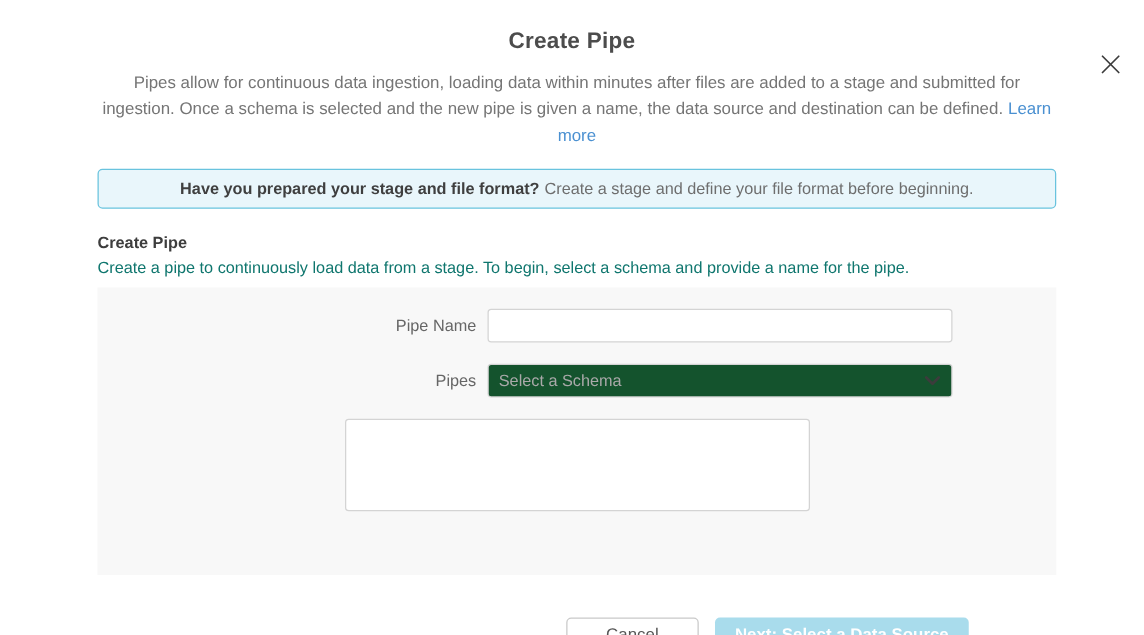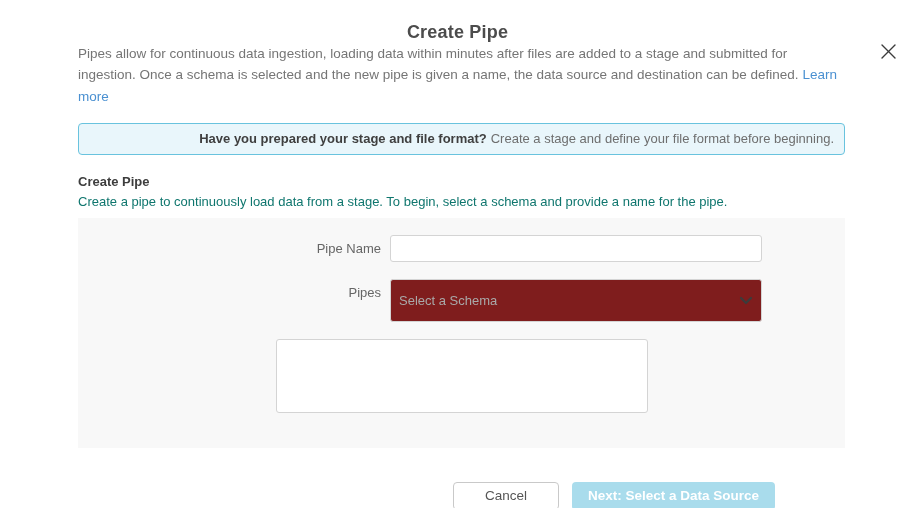--- a/index.html
+++ b/index.html
@@ -26,39 +26,40 @@
     text-align: center;
     font-size: 18px;
     font-weight: bold;
     color: #4c4c4c;
     letter-spacing: .2px;
   }
 
   .content { margin: 0 70px 0 78px; }
 
   .dialog-desc {
-    margin-top: 0;
+    margin-top: 12px;
+    text-align: center;
     font-size: 13.5px;
     line-height: 1.58;
     color: #757575;
   }
   .learn-more {
     color: #4a90d1;
     text-decoration: none;
     margin-left: 4px;
     cursor: pointer;
   }
 
   .banner {
     margin-top: 16px;
     background: #e9f6fb;
     border: 1px solid #69c3de;
     border-radius: 4px;
     padding: 7px 10px 8px 10px;
-    text-align: right;
+    text-align: center;
     font-size: 13px;
     color: #6e6e6e;
   }
   .banner .banner-bold {
     font-weight: bold;
     color: #3f3f3f;
     margin-right: 4px;
   }
 
   .section-heading {
@@ -94,24 +95,24 @@
     border: 1px solid #d4d4d4;
     border-radius: 3px;
     background: #ffffff;
     padding: 0 8px;
     font-size: 13px;
     font-family: "Liberation Sans", sans-serif;
     color: #444444;
     outline: none;
   }
   .select-box {
-    width: 372px; height: 43px;
+    width: 372px; height: 27px;
     border: 1px solid #d4d4d4;
     border-radius: 3px;
-    background: #7f1d1d;
+    background: #14532d;
     display: flex; align-items: center; justify-content: space-between;
     padding: 0 8px;
     cursor: pointer;
   }
   .select-placeholder {
     font-size: 13px;
     color: #a9a9a9;
   }
   .select-box svg { display: block; color: #3c3c3c; }
   .comment-area {

